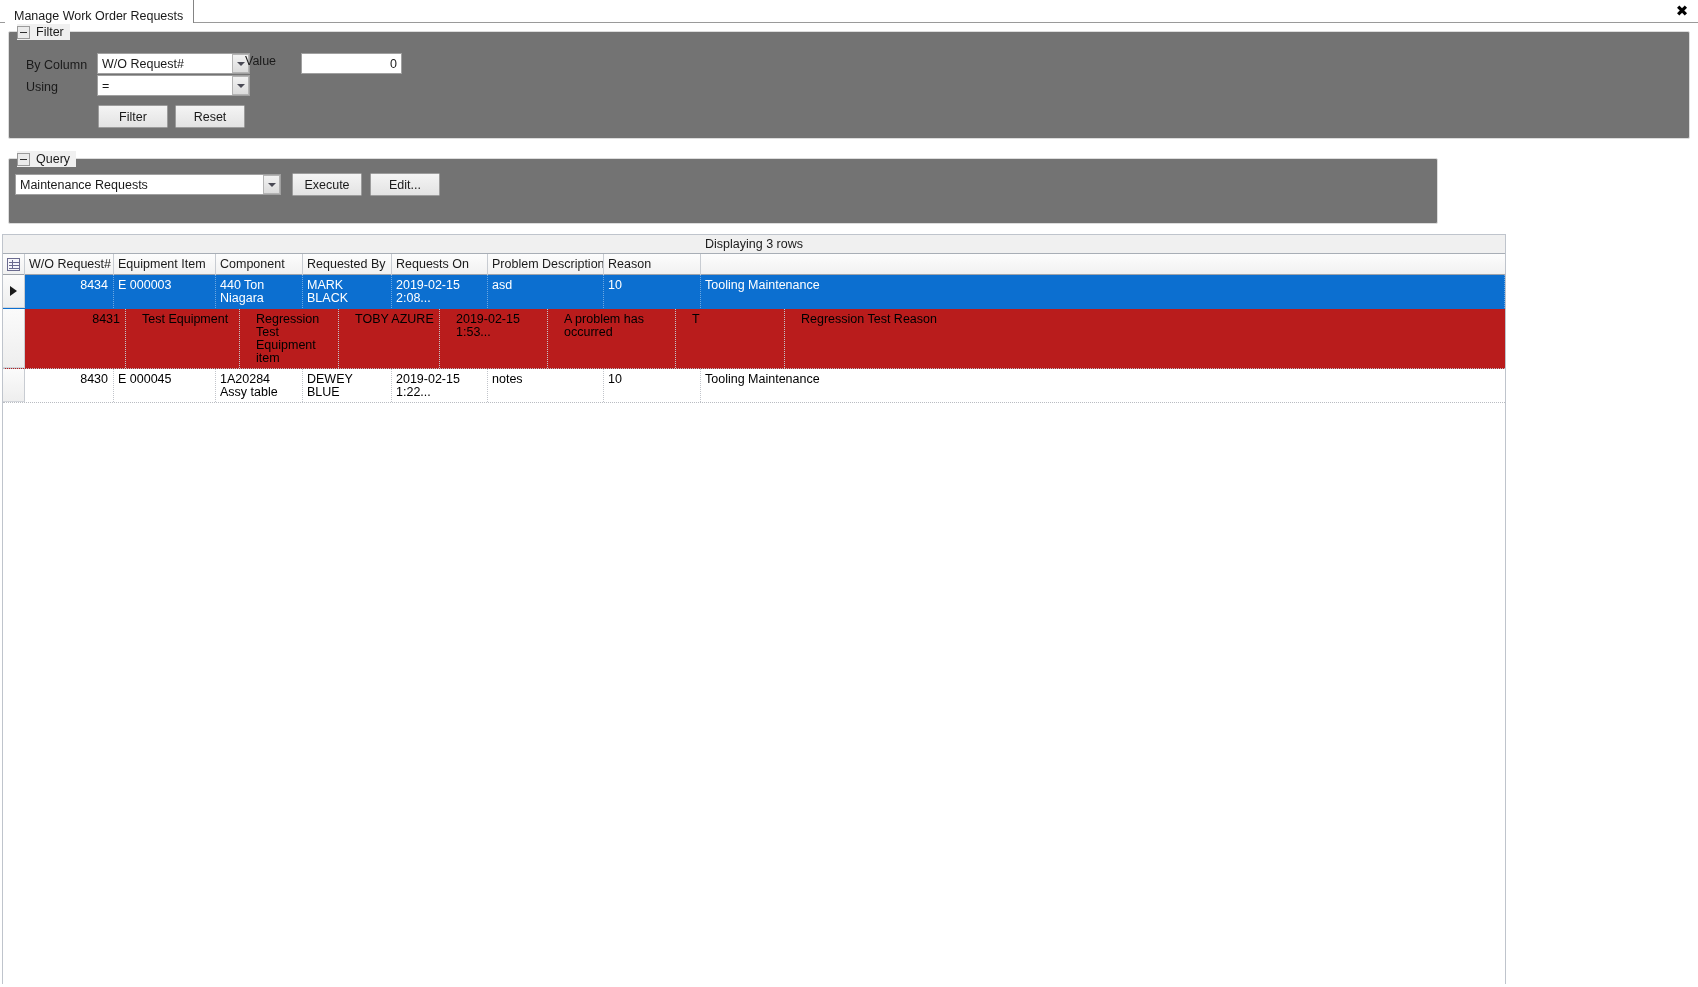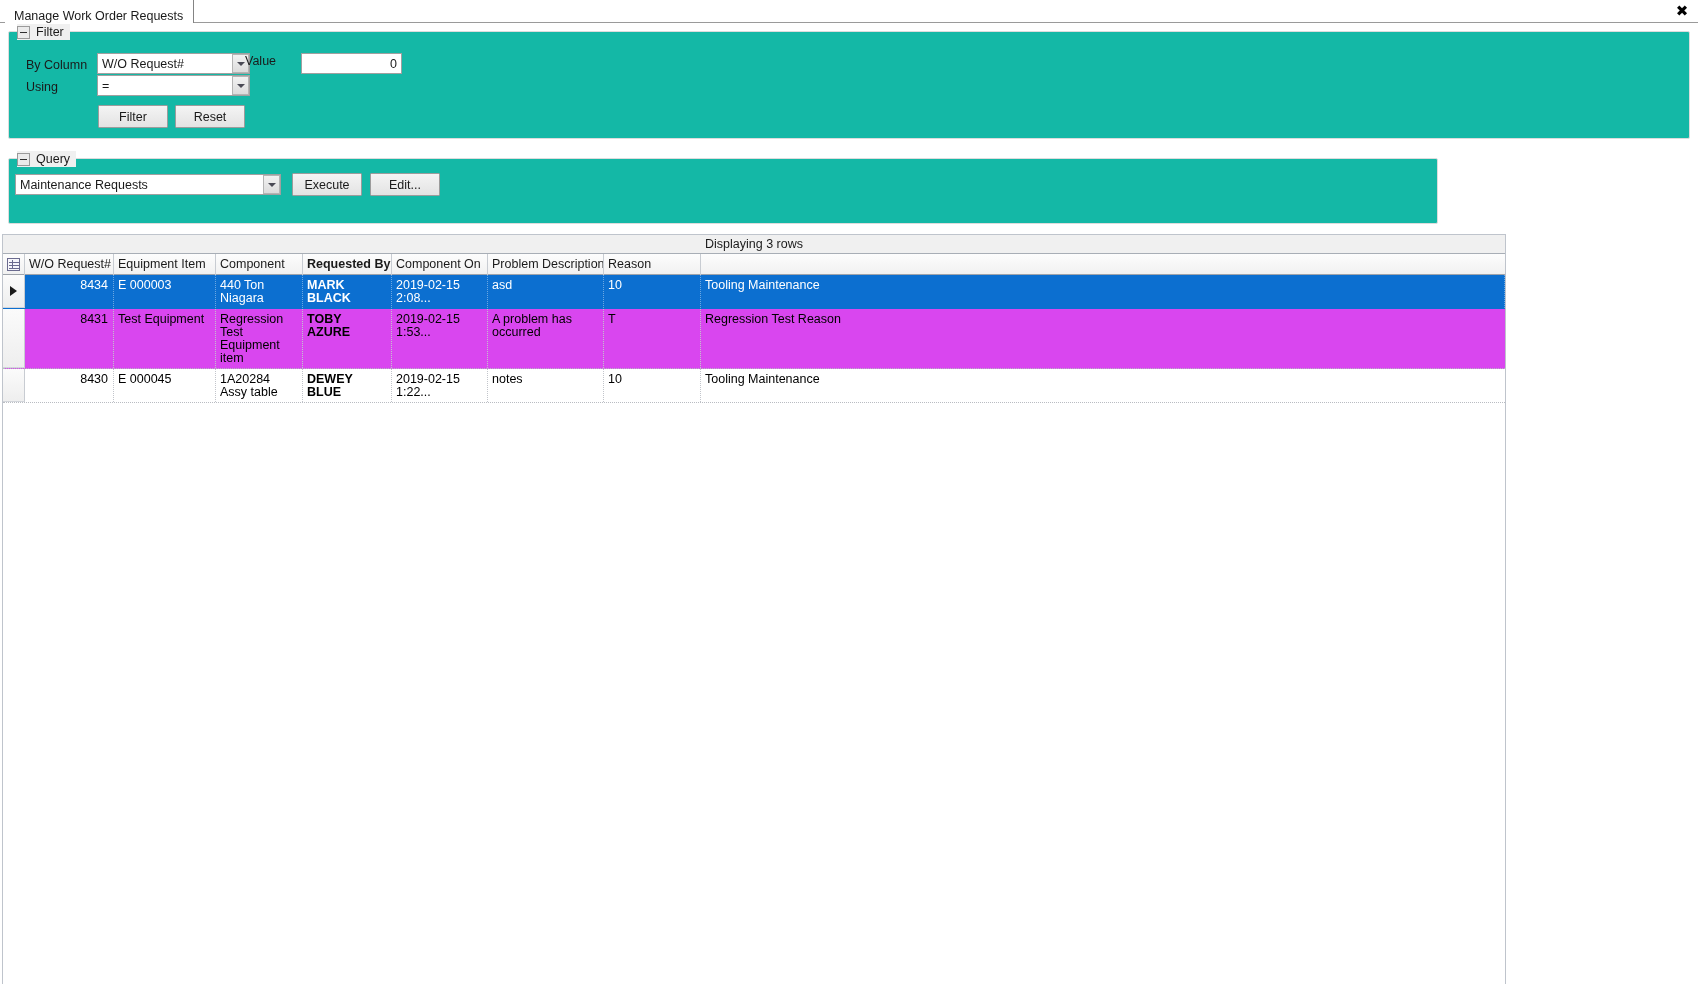--- a/index.html
+++ b/index.html
@@ -63,21 +63,21 @@
     font-weight: bold;
     color: #000000;
     font-family: "DejaVu Sans", sans-serif;
     line-height: 1;
   }
 
   
   .group-box {
     position: absolute;
     box-sizing: border-box;
-    background: #14b8a6;
+    background: #737373;
     border: 1px solid #dcdcdc;
     border-radius: 2px;
     padding-left: 35px;
   }
   #filter-group {
     left: 8px;
     top: 31px;
     width: 1682px;
     height: 108px;
   }
@@ -297,21 +297,22 @@
     box-sizing: border-box;
     background: #ffffff;
     justify-content: space-between;
   }
   .data-row.selected {
     background: #0c6fd0;
     color: #ffffff;
     border-bottom: 1px dotted #0c6fd0;
   }
   .data-row.alt {
-    background: #d946ef;
+    background: #b91c1c;
+    gap: 12px;
   }
   .row-head {
     width: 22px;
     flex: 0 0 22px;
     box-sizing: border-box;
     background: linear-gradient(#fbfbfb, #eeeeee);
     border-right: 1px solid #c8ccd2;
     border-bottom: 1px solid #d2d5da;
     display: flex;
     align-items: center;
@@ -337,21 +338,21 @@
     padding-right: 5px;
   }
   .data-row.selected .dcell {
     border-right: 1px dotted #6ba7e2;
   }
 
   
   .c0 { width: 89px;  flex: 0 0 89px; }
   .c1 { width: 102px; flex: 0 0 102px; }
   .c2 { width: 87px;  flex: 0 0 87px; }
-  .c3 { width: 89px;  flex: 0 0 89px; font-weight: bold; }
+  .c3 { width: 89px;  flex: 0 0 89px; }
   .c4 { width: 96px;  flex: 0 0 96px; }
   .c5 { width: 116px; flex: 0 0 116px; }
   .c6 { width: 97px;  flex: 0 0 97px; }
   .c7 { flex: 1 1 auto; border-right: none; }
 
   #grid-body-fill {
     background: #ffffff;
     height: 640px;
   }
 </style>
@@ -435,21 +436,21 @@
 
     <div id="data-grid">
       <div class="grid-row" id="grid-header-row">
         <div id="row-header-corner">
           <span class="grid-glyph-icon"></span>
         </div>
         <div class="hcell c0">W/O Request#</div>
         <div class="hcell c1">Equipment Item</div>
         <div class="hcell c2">Component</div>
         <div class="hcell c3">Requested By</div>
-        <div class="hcell c4">Component On</div>
+        <div class="hcell c4">Requests On</div>
         <div class="hcell c5">Problem Description</div>
         <div class="hcell c6">Reason</div>
       </div>
 
       <div class="grid-row data-row selected">
         <div class="row-head">
           <span class="row-arrow"></span>
         </div>
         <div class="dcell c0 num">8434</div>
         <div class="dcell c1">E 000003</div>

